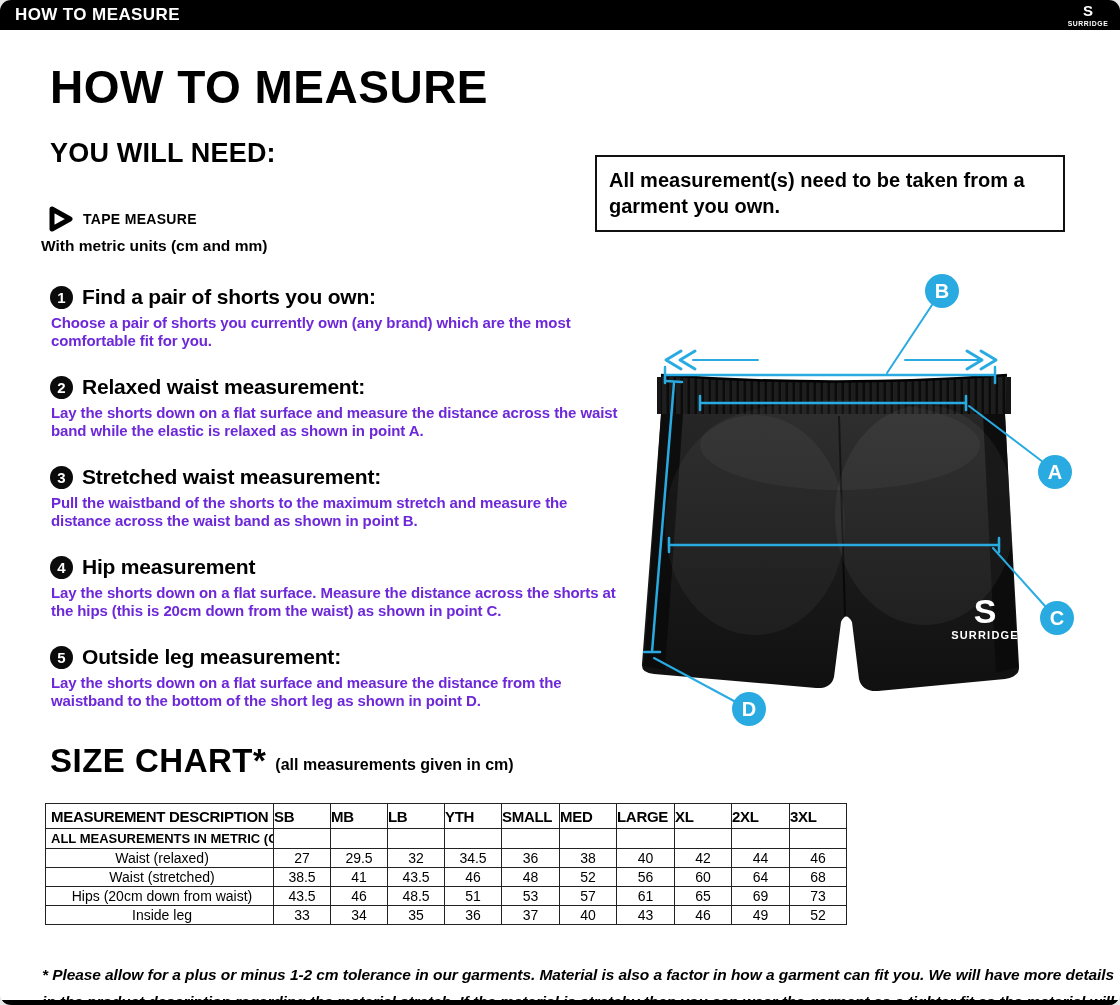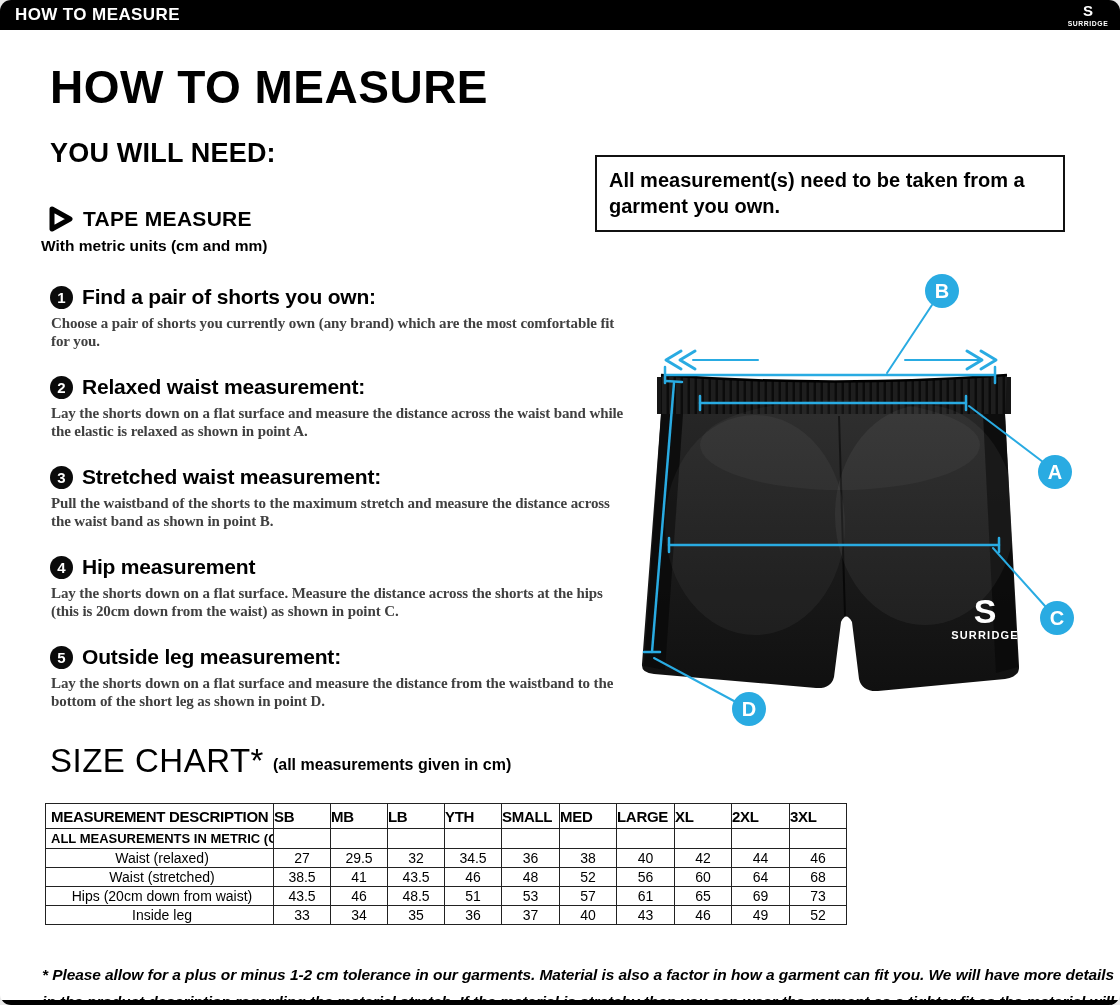--- a/index.html
+++ b/index.html
@@ -11,43 +11,43 @@
                 font-size:17px;font-weight:bold;letter-spacing:.4px;}
   .topbar-logo{position:absolute;right:3px;top:1px;}
   
   .main-title{position:absolute;left:50px;top:60px;margin:0;font-size:46px;font-weight:bold;letter-spacing:.5px;}
   .need-title{position:absolute;left:50px;top:138px;margin:0;font-size:27px;font-weight:bold;letter-spacing:.2px;}
   
   .notebox{position:absolute;left:595px;top:155px;width:470px;box-sizing:border-box;
            border:2.5px solid #111;padding:10px 12px;font-size:20px;font-weight:bold;line-height:1.32;}
   
   .tape{position:absolute;left:48px;top:206px;display:flex;align-items:center;gap:10px;}
-  .tape-label{font-size:21px;font-weight:bold;letter-spacing:.3px;}
+  .tape-label{font-size:14px;font-weight:bold;letter-spacing:.3px;}
   .tape-note{position:absolute;left:41px;top:237px;font-size:15.5px;font-weight:bold;}
   
   .steps{position:absolute;left:50px;top:285px;width:605px;}
   .step{height:90px;}
   .step-head{display:flex;align-items:center;gap:9px;}
   .badge{width:23px;height:23px;border-radius:50%;background:#0b0b0b;color:#fff;flex:0 0 23px;
          font-size:15px;font-weight:bold;display:flex;align-items:center;justify-content:center;}
   .step-title{font-size:21px;font-weight:bold;letter-spacing:-.2px;}
   .step-body{margin:5px 0 0 1px;font-size:15px;font-weight:bold;line-height:1.23;
-             width:578px;letter-spacing:-.1px;color:#404040;font-family:Liberation Serif, serif;}
+             width:578px;letter-spacing:-.1px;color:#6d28d9;}
   
   .diagram{position:absolute;left:615px;top:270px;}
   .acc-line{stroke:#29ABE2;stroke-width:2.5;fill:none;stroke-linecap:round;}
   .acc-thin{stroke:#29ABE2;stroke-width:2;fill:none;stroke-linecap:round;}
   .acc-chev{stroke:#29ABE2;stroke-width:3;fill:none;stroke-linecap:round;stroke-linejoin:round;}
   .acc-dot{fill:#29ABE2;}
   .dot-letter{fill:#fff;font-size:20px;font-weight:bold;text-anchor:middle;
               font-family:"Liberation Sans","DejaVu Sans",sans-serif;}
   .logo-s{fill:#fff;font-weight:bold;text-anchor:middle;font-family:"Liberation Sans","DejaVu Sans",sans-serif;}
   
   .sizechart-head{position:absolute;left:50px;top:744px;display:flex;align-items:flex-end;gap:9px;}
-  .sizechart-big{font-size:33px;font-weight:normal;letter-spacing:.5px;line-height:1;}
+  .sizechart-big{font-size:33px;font-weight:bold;letter-spacing:.5px;line-height:1;}
   .sizechart-small{font-size:16px;font-weight:bold;padding-bottom:3px;}
   table.size{position:absolute;left:45px;top:803px;border-collapse:collapse;width:801px;table-layout:fixed;}
   table.size th,table.size td{border:1.8px solid #222;padding:0;overflow:hidden;white-space:nowrap;}
   table.size th{font-size:15px;height:24px;letter-spacing:-.3px;text-align:left;}
   table.size .rowlabel{text-align:left;padding-left:5px;}
   table.size tr.metric td{font-size:13px;font-weight:bold;height:19px;}
   table.size tr.drow td{font-size:14px;height:18px;text-align:center;font-weight:normal;}
   
   .footer{position:absolute;left:25px;top:944px;width:1072px;font-size:15.5px;font-weight:bold;
           font-style:italic;line-height:27px;text-align:justify;letter-spacing:-.1px;margin:17px;}

